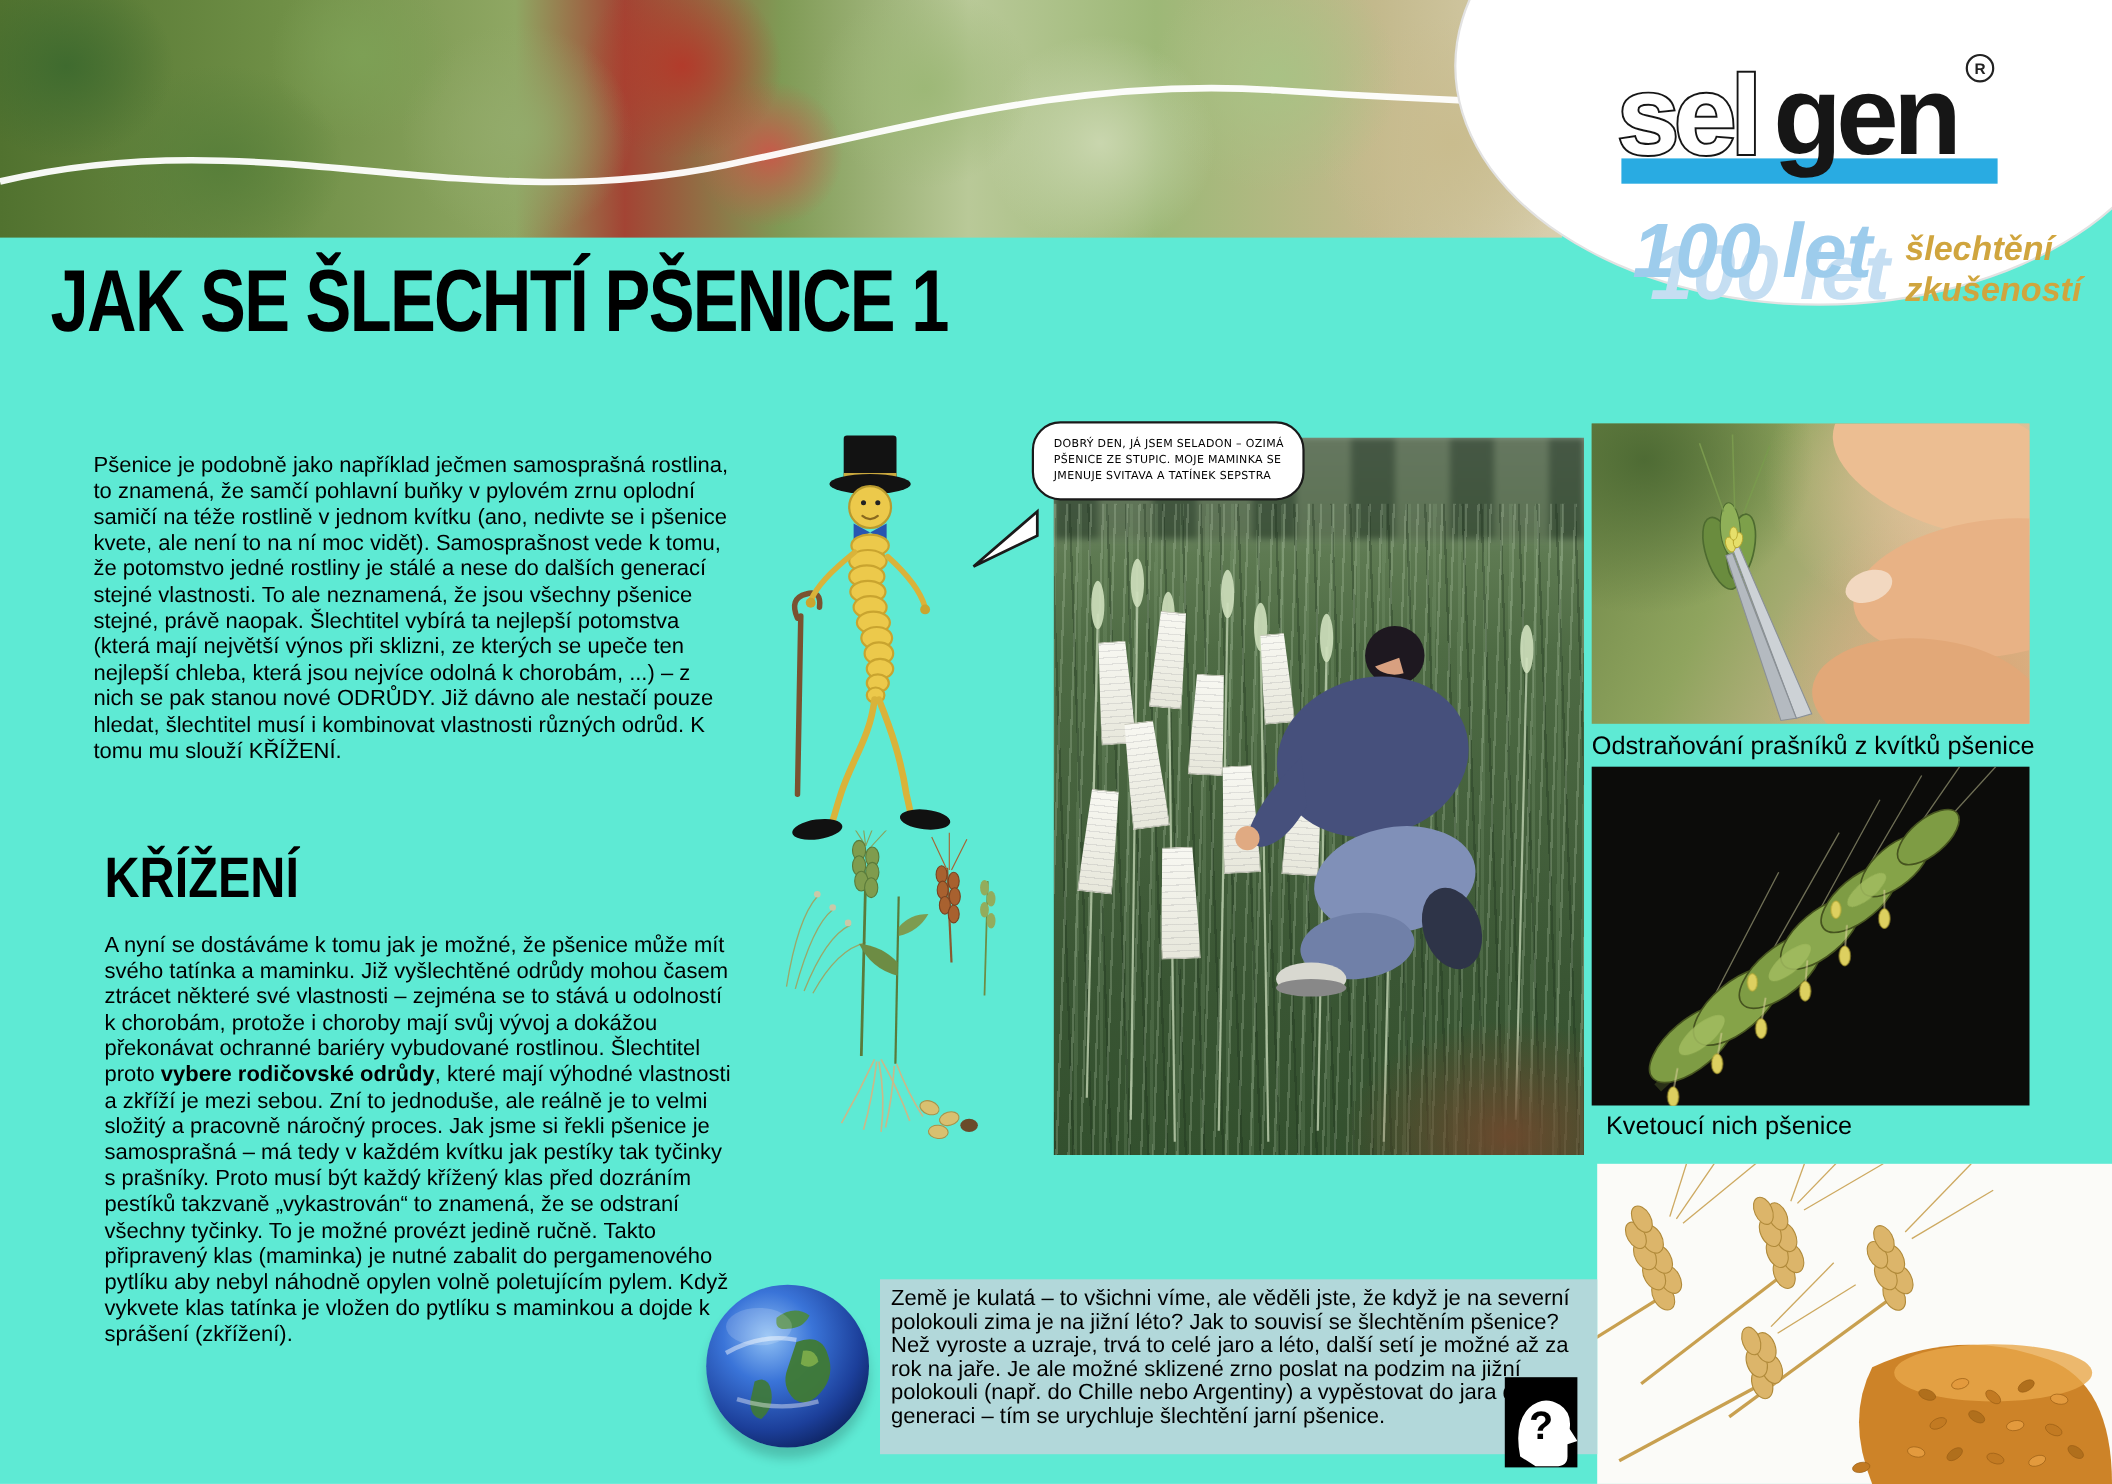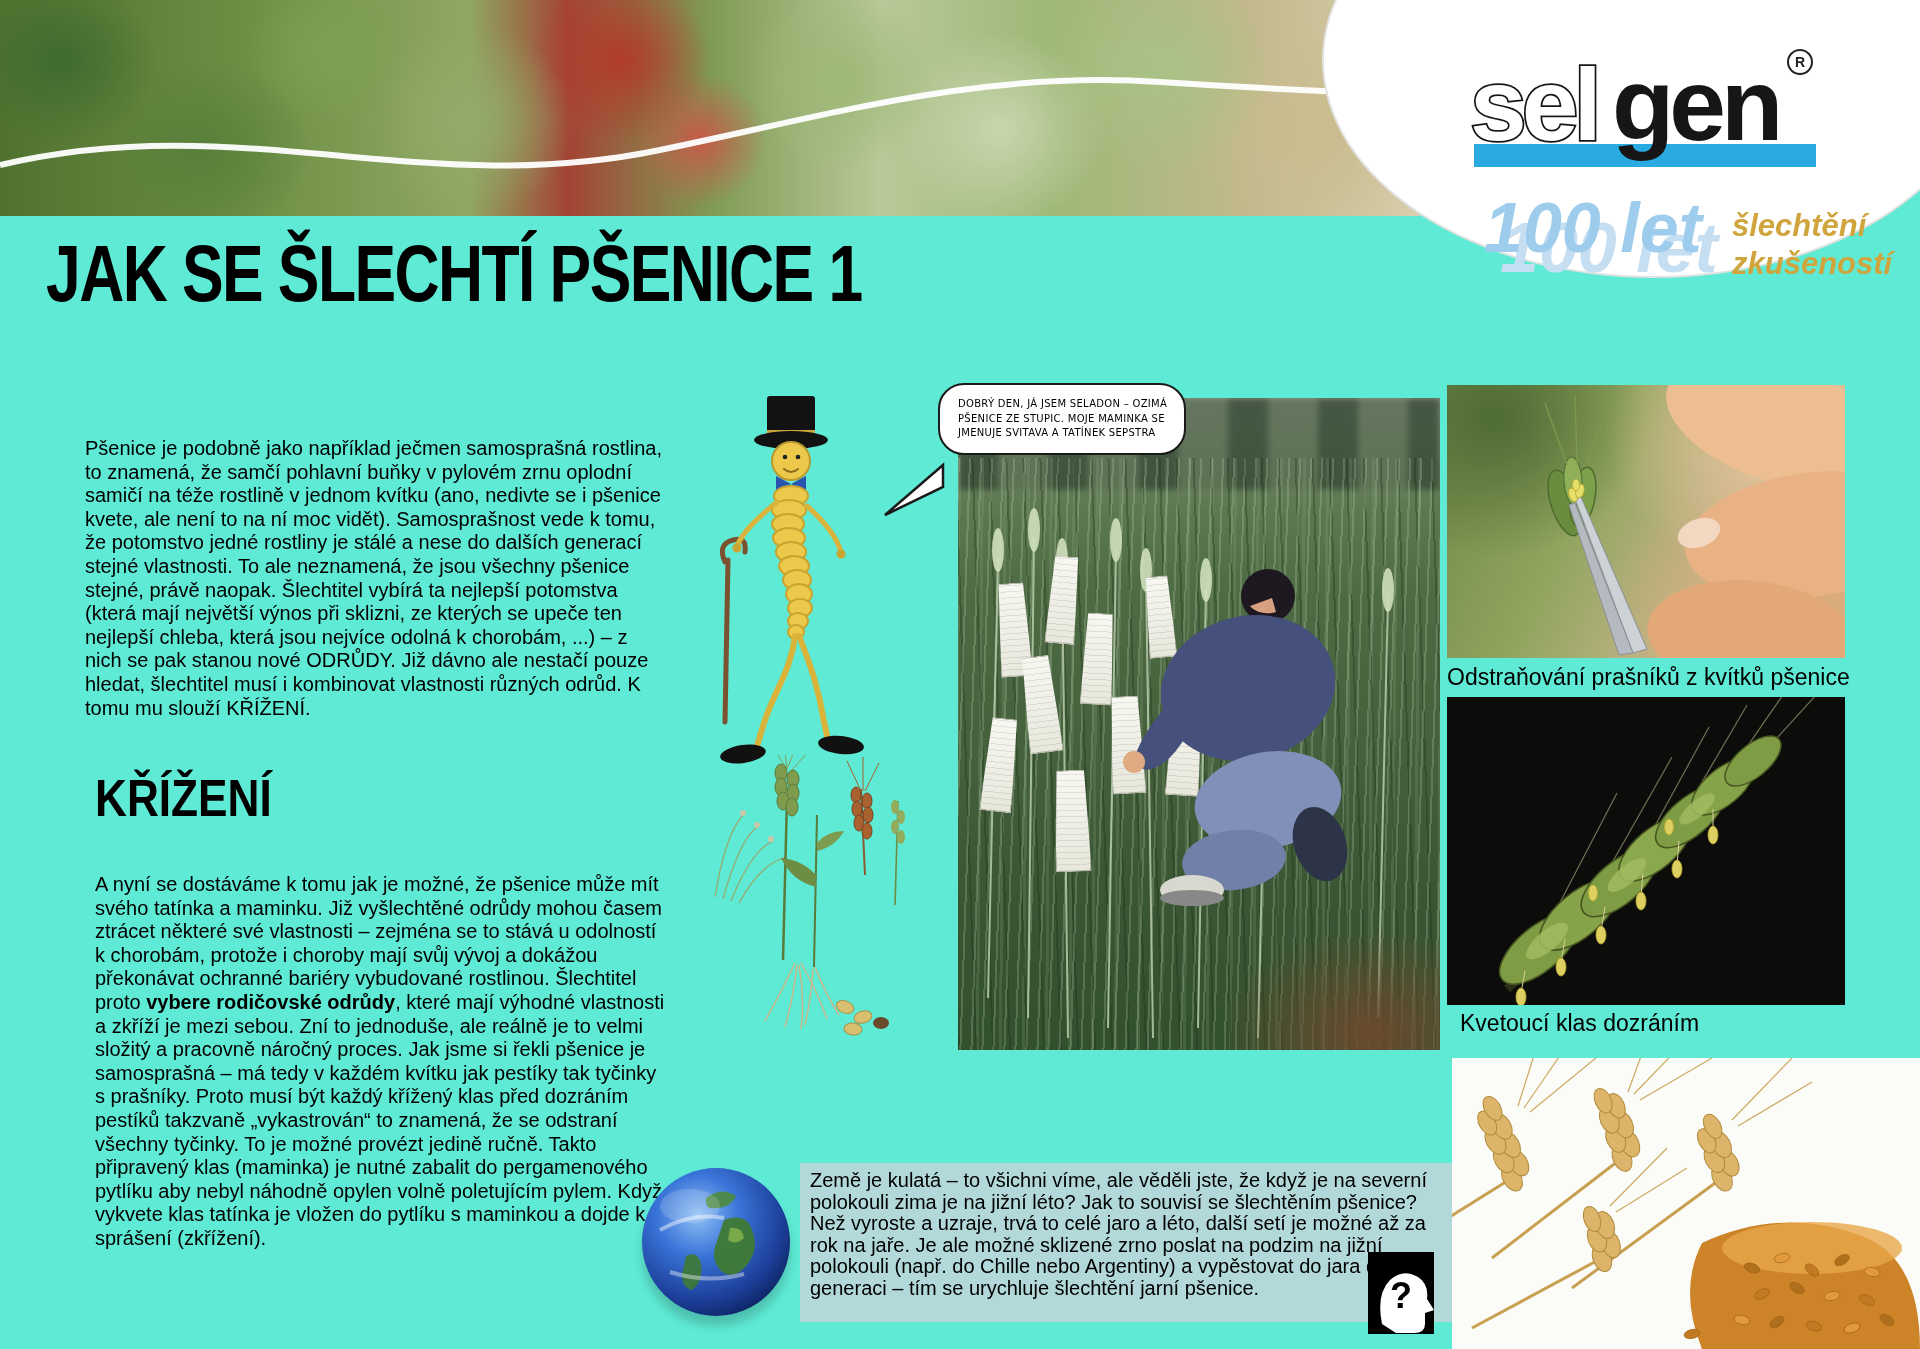--- a/index.html
+++ b/index.html
@@ -23,21 +23,21 @@
       linear-gradient(90deg,#51722f 0%,#6f8f46 18%,#8fa763 33%,#a34434 40%,#7f9a55 50%,
                       #b9c998 62%,#9db877 74%,#c3b98c 88%,#d9cfae 100%);
   }
   .logo-blob{left:1322px;top:-158px;width:660px;height:432px;border-radius:50%;
              background:#fff;border:2px solid #e2e2e2;}
 
   
   .title{left:46px;top:228px;font-weight:bold;font-size:80px;letter-spacing:-2px;
          transform:scaleX(0.78);transform-origin:0 0;white-space:nowrap;}
   .subtitle{left:40px;top:330px;font-size:21px;white-space:nowrap;}
-  .bodytext{font-size:20px;line-height:23.6px;margin-top:25px;}
+  .bodytext{font-size:20px;line-height:23.6px;}
   .h2{left:95px;top:768px;font-weight:bold;font-size:52px;transform:scaleX(0.85);
       transform-origin:0 0;white-space:nowrap;}
   .caption{font-size:23px;line-height:1.32;}
 
   
   .bubble{left:938px;top:383px;width:214px;border:2.5px solid #1a1a1a;border-radius:26px;
           background:#fff;padding:12px 12px 12px 18px;font-size:10px;line-height:1.45;
           letter-spacing:.3px;z-index:12;font-family:"DejaVu Sans",sans-serif;}
   .bubble-tail{left:-57px;top:72px;width:62px;height:64px;}
 
@@ -349,21 +349,21 @@
           <ellipse cx="114" cy="270" rx="5" ry="9"></ellipse>
         <ellipse cx="154" cy="238" rx="5" ry="9"></ellipse>
           <ellipse cx="194" cy="204" rx="5" ry="9"></ellipse>
         <ellipse cx="230" cy="172" rx="5" ry="9"></ellipse>
           <ellipse cx="266" cy="138" rx="5" ry="9"></ellipse>
         <ellipse cx="146" cy="196" rx="4.5" ry="8"></ellipse>
           <ellipse cx="222" cy="130" rx="4.5" ry="8"></ellipse>
       </g>
     </svg>
   </div>
-  <div class="abs caption" style="left:1460px;top:1008px;width:300px;">Kvetoucí klas dozráním</div>
+  <div class="abs caption" style="left:1460px;top:1008px;width:300px;">Kvetoucí nich pšenice</div>
 
   <div class="abs photo-grain">
     <svg width="468" height="291" viewBox="0 0 468 291">
       <g stroke="#c8a050" stroke-width="3">
         <line x1="60" y1="120" x2="-20" y2="170"></line>
           <line x1="170" y1="100" x2="40" y2="200"></line>
         <line x1="270" y1="120" x2="120" y2="230"></line>
           <line x1="150" y1="200" x2="20" y2="270"></line>
       </g>
       <g fill="#dcb56a" stroke="#b08a3a" stroke-width="1">

